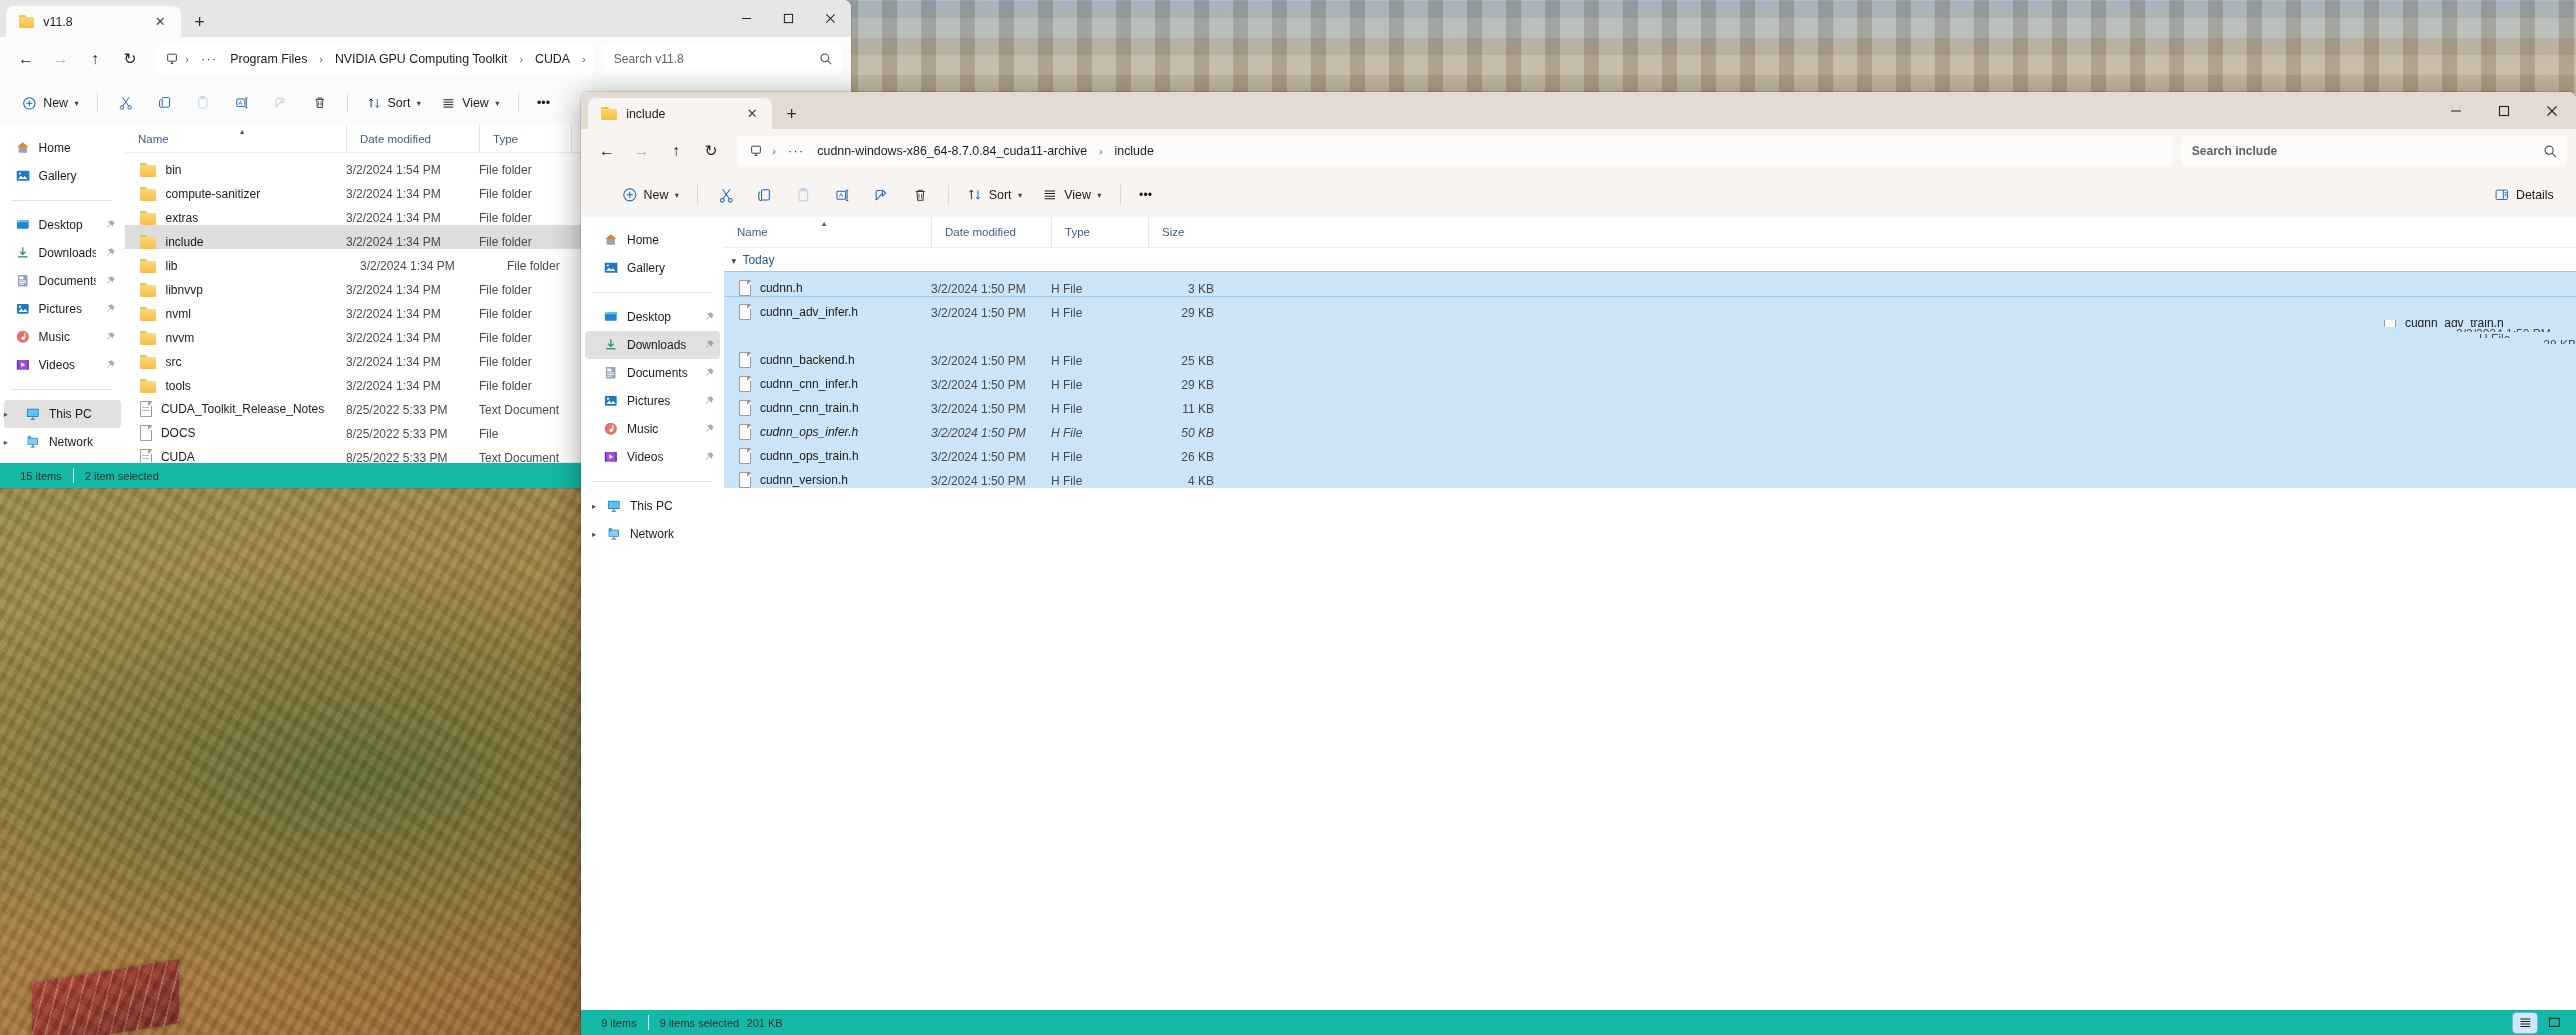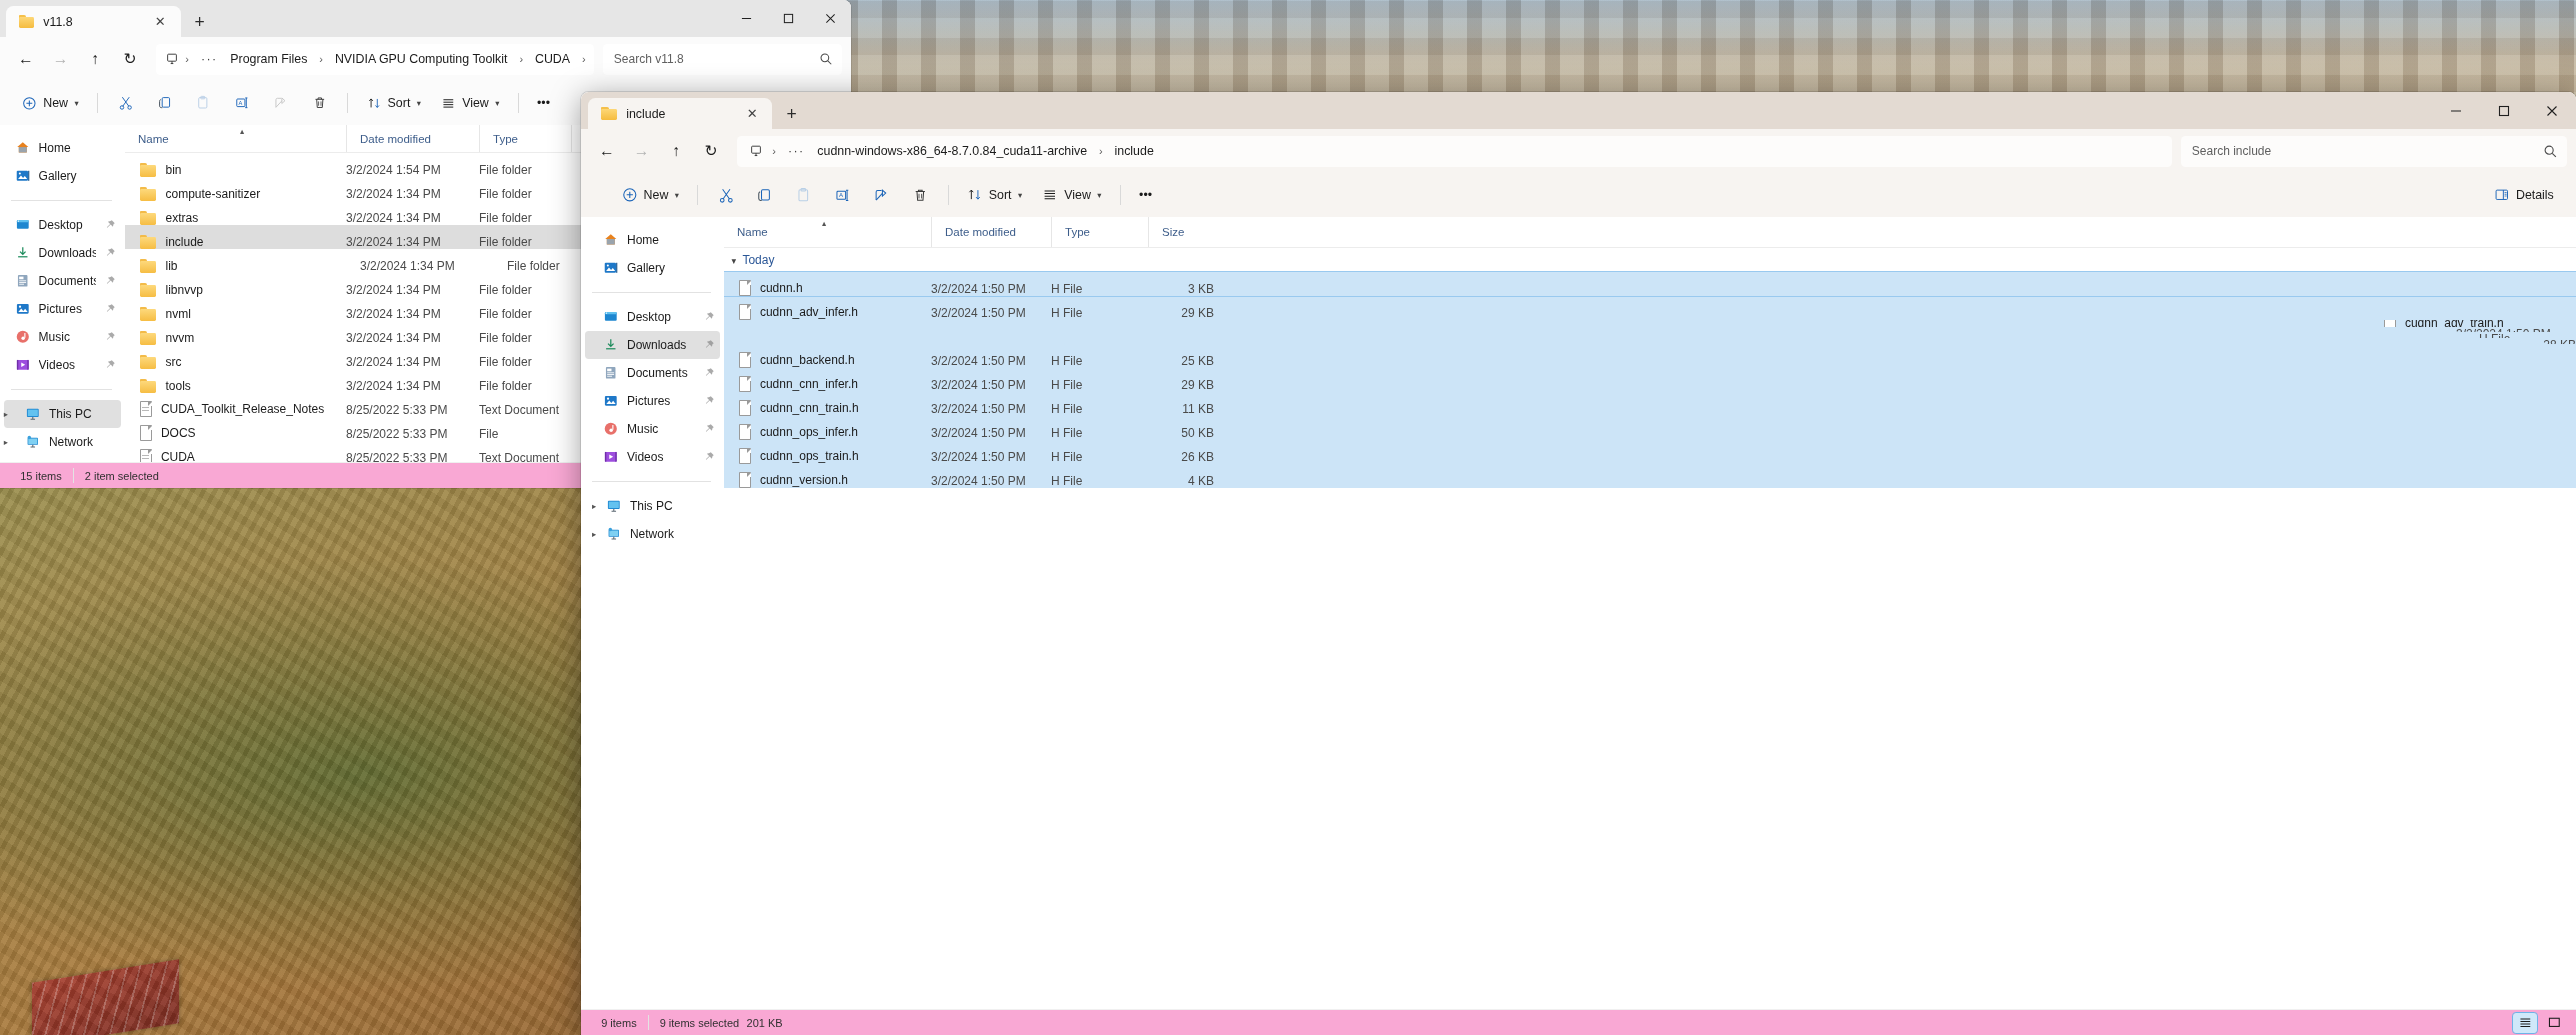--- a/index.html
+++ b/index.html
@@ -161,21 +161,21 @@
   .crumb-ell { padding: 0 5.5px; letter-spacing: 1.4px; color:#3b3b3b; }
 
   .searchbox {
     width: 239px; height: 31px;
     background:#ffffff;
     border-radius: 4.6px;
     display:flex;align-items:center;justify-content:space-between;
     padding: 0 9.2px 0 11px;
     font-size: 12px; color:#5f5f5f;
   }
-  .win-front .searchbox { width: 386px; background:#fdfcfb; }
+  .win-front .searchbox { width: 386px; background:#fdfcfb;font-weight:bold; }
 
   
   .cmdbar {
     height: 44px; display:flex; align-items:center; gap:1.8px;
     padding: 0 13px;
     flex:none;
     position: relative;
   }
   .win-back .cmdbar { background:#fbfbfb; }
   .win-front .cmdbar { background:#f7f4f1; }
@@ -270,21 +270,21 @@
     border-color: transparent transparent #ffffff #9a9a9a;
   }
   .file-ico.lined::before {
     content:""; position:absolute; left:1.8px; top:4.6px; right:1.8px; height:7.4px;
     background: repeating-linear-gradient(180deg,#b9b9b9 0 0.9px, transparent 0.9px 2.8px);
   }
 
   
   .statusbar {
     height: 26px; flex:none;
-    background:#f9a8d4;
+    background:#14b8a6;
     display:flex; align-items:center;
     font-size: 11px; color:#303030;
     padding-left: 9.2px;
     border-top: 0.9px solid #f0f0f0;
     position: relative;
   }
   .st-cell { padding: 0 11px; border-right: 0.9px solid #e3e3e3; height: 14.7px; display:flex; align-items:center; }
   .st-cell.last { border-right: none; }
   .view-toggles { position:absolute; right: 9.2px; display:flex; gap: 5.5px; }
   .vt {
@@ -1020,21 +1020,21 @@
           </div>
           <div class="row selected-blue" style="height: 24px;">
             <div class="nm" style="width:207px">
               <span class="file-ico"></span>
               <span>cudnn_cnn_train.h</span>
             </div>
             <div class="dt" style="width:120px">3/2/2024 1:50 PM</div>
             <div class="tp" style="width:97px">H File</div>
             <div class="sz" style="width:66px">11 KB</div>
           </div>
-          <div class="row selected-blue" style="height: 24px;">
+          <div class="row selected-blue" style="height: 24px; font-style: italic;">
             <div class="nm" style="width:207px">
               <span class="file-ico"></span>
               <span>cudnn_ops_infer.h</span>
             </div>
             <div class="dt" style="width:120px">3/2/2024 1:50 PM</div>
             <div class="tp" style="width:97px">H File</div>
             <div class="sz" style="width:66px">50 KB</div>
           </div>
           <div class="row selected-blue" style="height: 24px;">
             <div class="nm" style="width:207px">

